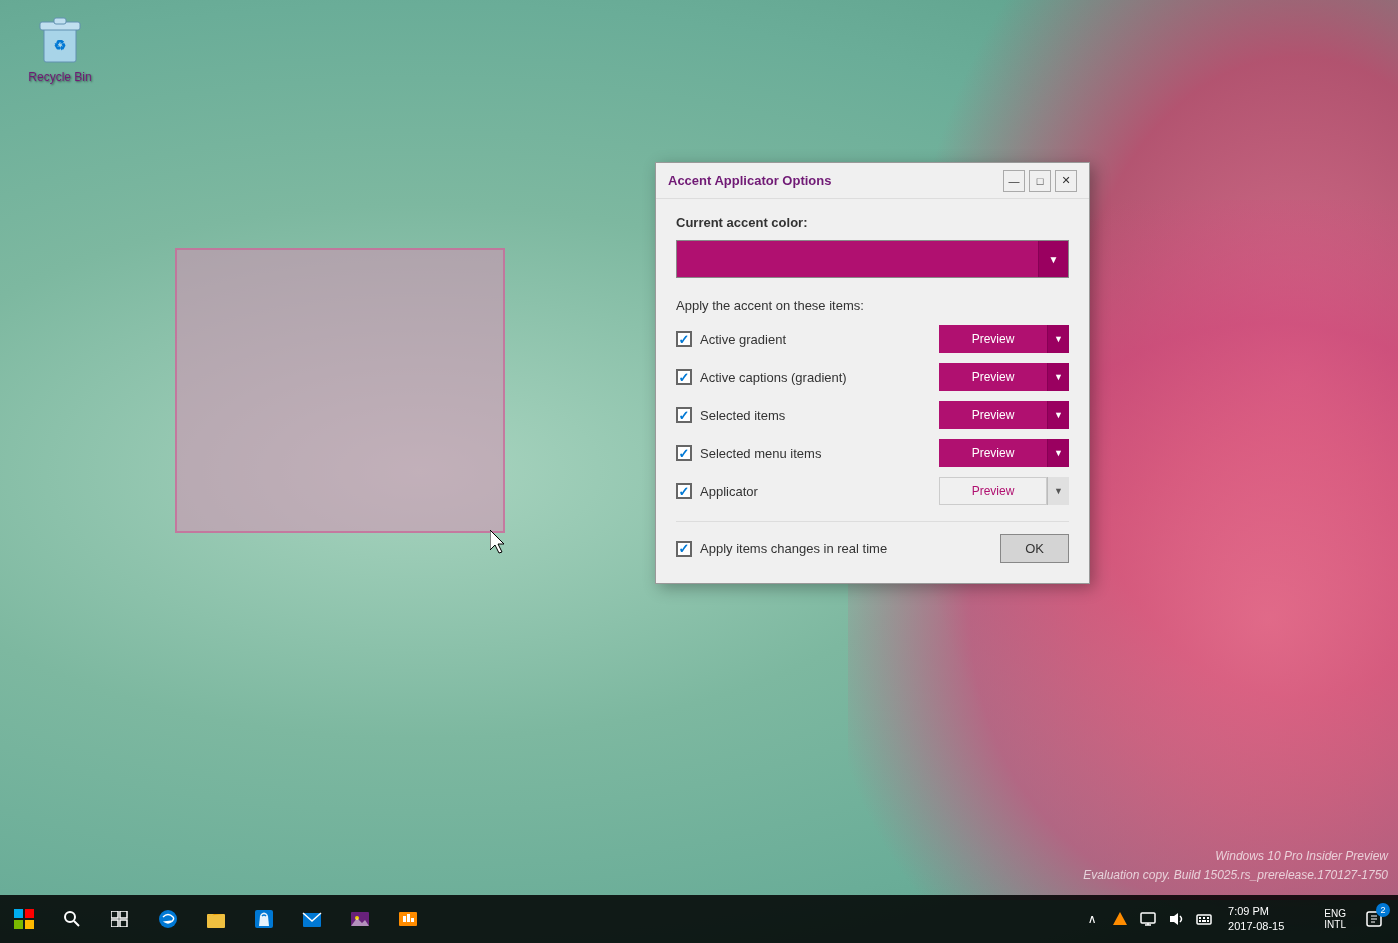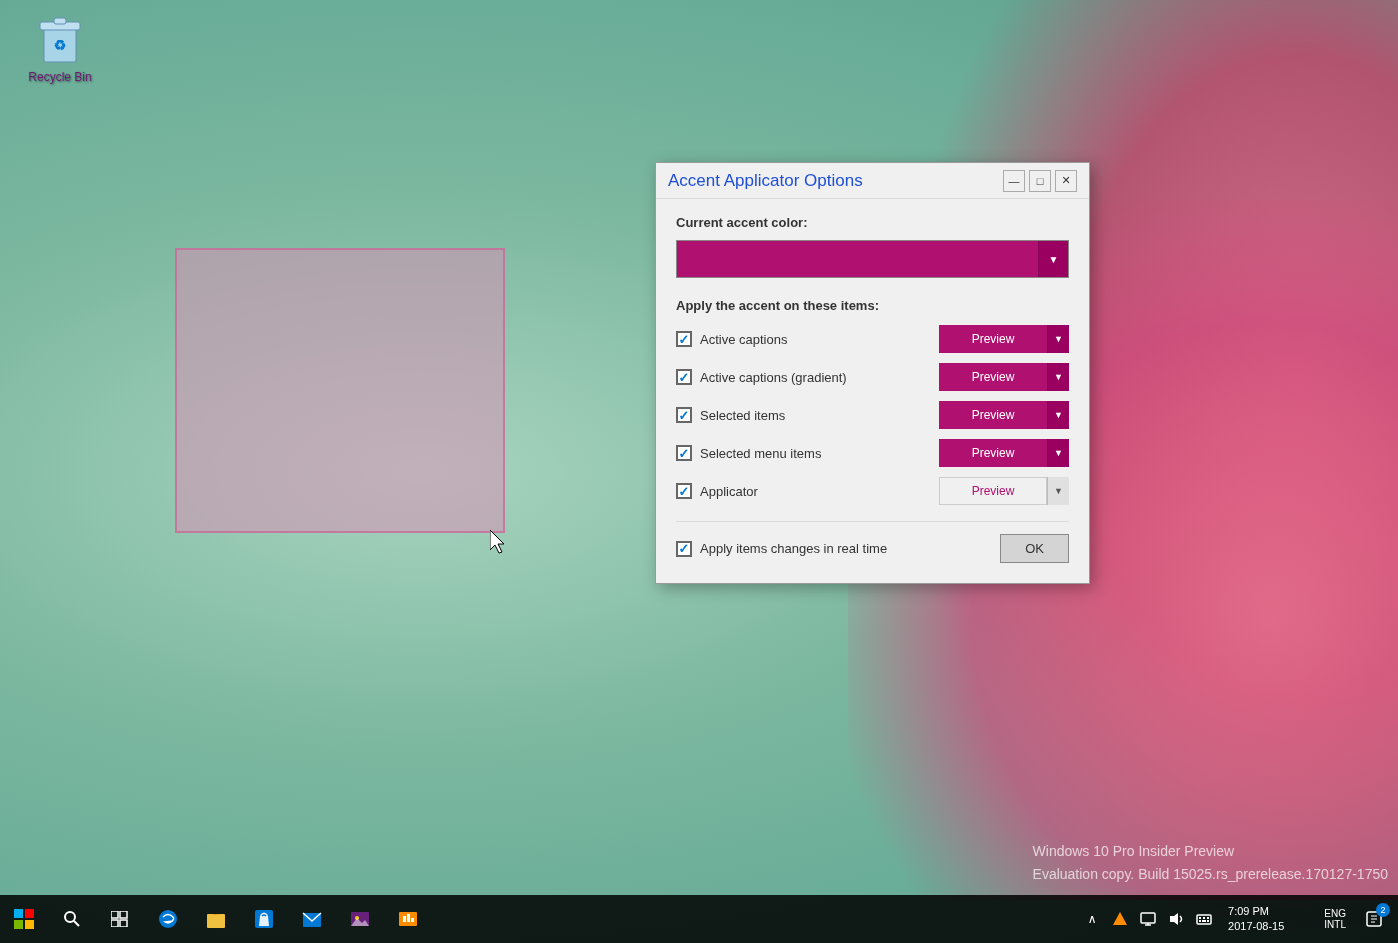--- a/index.html
+++ b/index.html
@@ -96,23 +96,23 @@
       display: flex;
       align-items: center;
       justify-content: space-between;
       background: #f0f0f0;
       padding: 8px 12px;
       border-bottom: 1px solid #ddd;
       height: 36px;
     }
 
     .dialog-title {
-      font-size: 17px;
-      color: #1d4ed8;
-      font-weight: 400;
+      font-size: 13px;
+      color: #701a75;
+      font-weight: 700;
     }
 
     .titlebar-buttons {
       display: flex;
       gap: 4px;
     }
 
     .titlebar-btn {
       width: 22px;
       height: 22px;
@@ -162,21 +162,21 @@
       border-left: 1px solid #880055;
       display: flex;
       align-items: center;
       justify-content: center;
       color: white;
       font-size: 10px;
     }
 
     .apply-section-label {
       font-size: 13px;
-      font-weight: 700;
+      font-weight: 400;
       color: #333;
       margin-bottom: 12px;
     }
 
     
     .checkbox-row {
       display: flex;
       align-items: center;
       justify-content: space-between;
       margin-bottom: 10px;
@@ -383,23 +383,24 @@
       display: flex;
       align-items: center;
       justify-content: center;
     }
 
     .watermark {
       position: absolute;
       bottom: 58px;
       right: 10px;
       color: rgba(255,255,255,0.7);
-      font-size: 14px;
-      text-align: left;
+      font-size: 12px;
+      text-align: right;
       line-height: 1.6;
+      font-style: italic;
     }
 
     
     .cursor-svg {
       position: absolute;
       left: 490px;
       top: 530px;
       pointer-events: none;
       z-index: 200;
     }
@@ -453,21 +454,21 @@
     <div class="color-dropdown">
       <div class="color-swatch"></div>
       <div class="dropdown-arrow">▼</div>
     </div>
 
     <div class="apply-section-label">Apply the accent on these items:</div>
 
     <div class="checkbox-row">
       <label class="checkbox-label">
         <div class="checkbox checked"></div>
-        <span>Active captions</span>
+        <span>Active gradient</span>
       </label>
       <div class="preview-dropdown">
         <div class="preview-btn">Preview</div>
         <div class="preview-arrow">▼</div>
       </div>
     </div>
 
     <div class="checkbox-row">
       <label class="checkbox-label">
         <div class="checkbox checked"></div>

